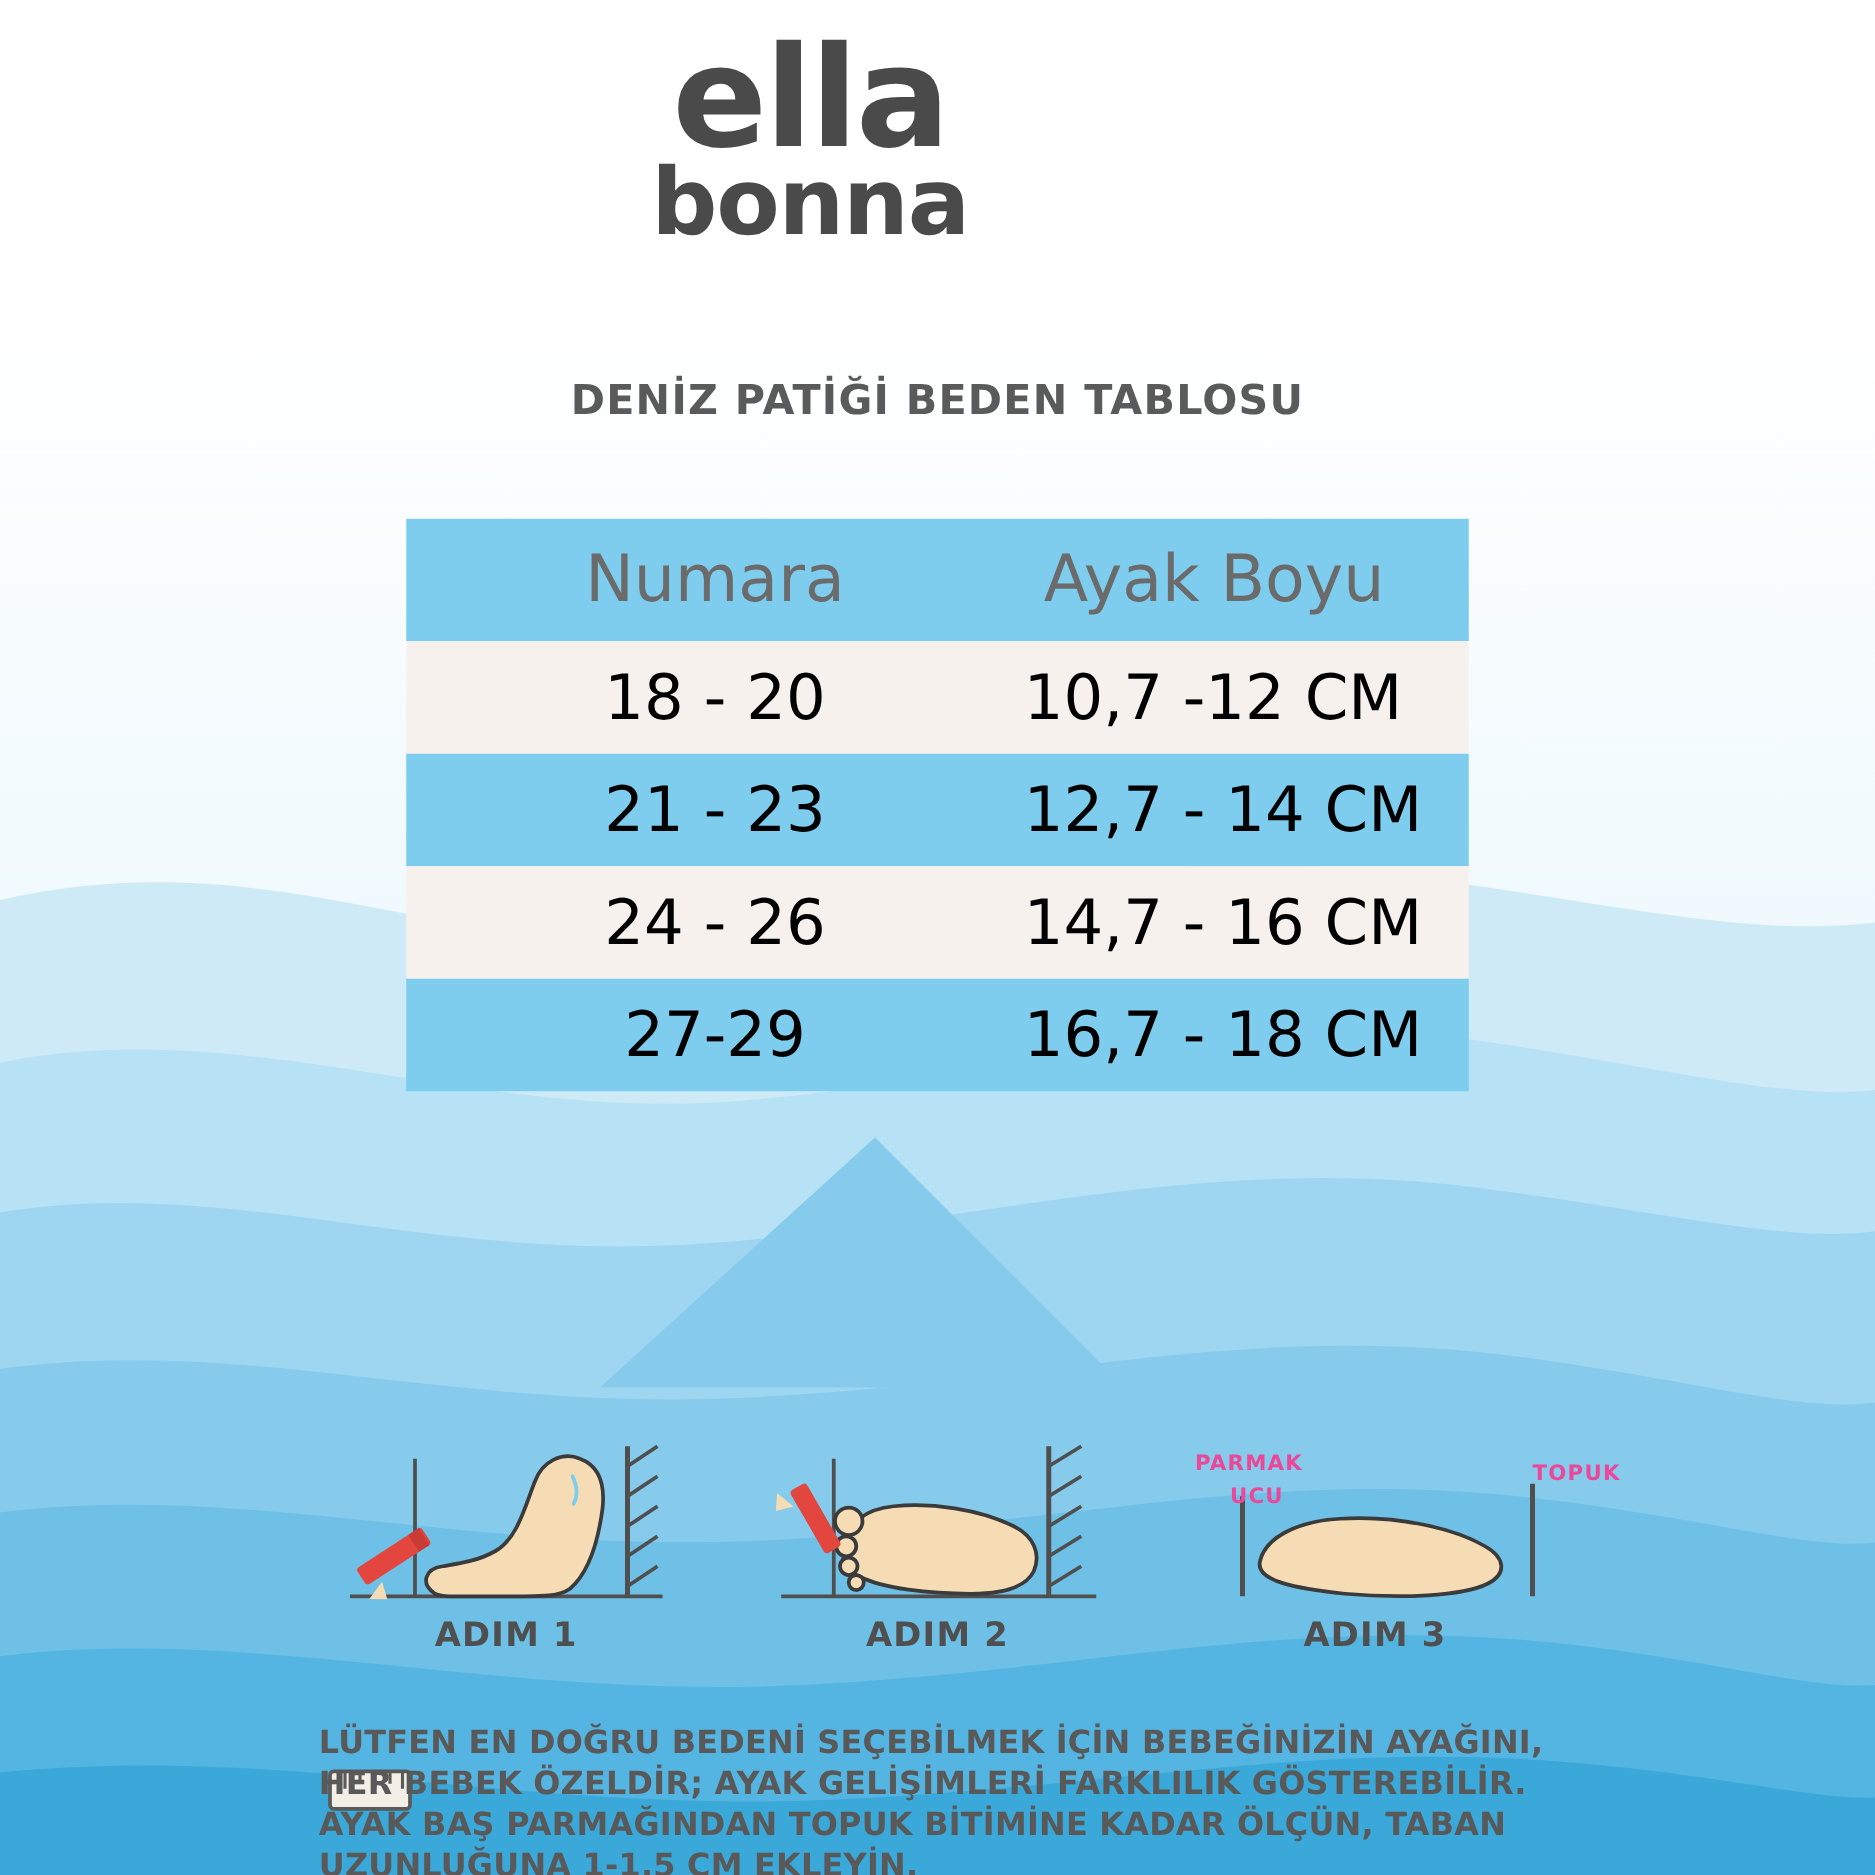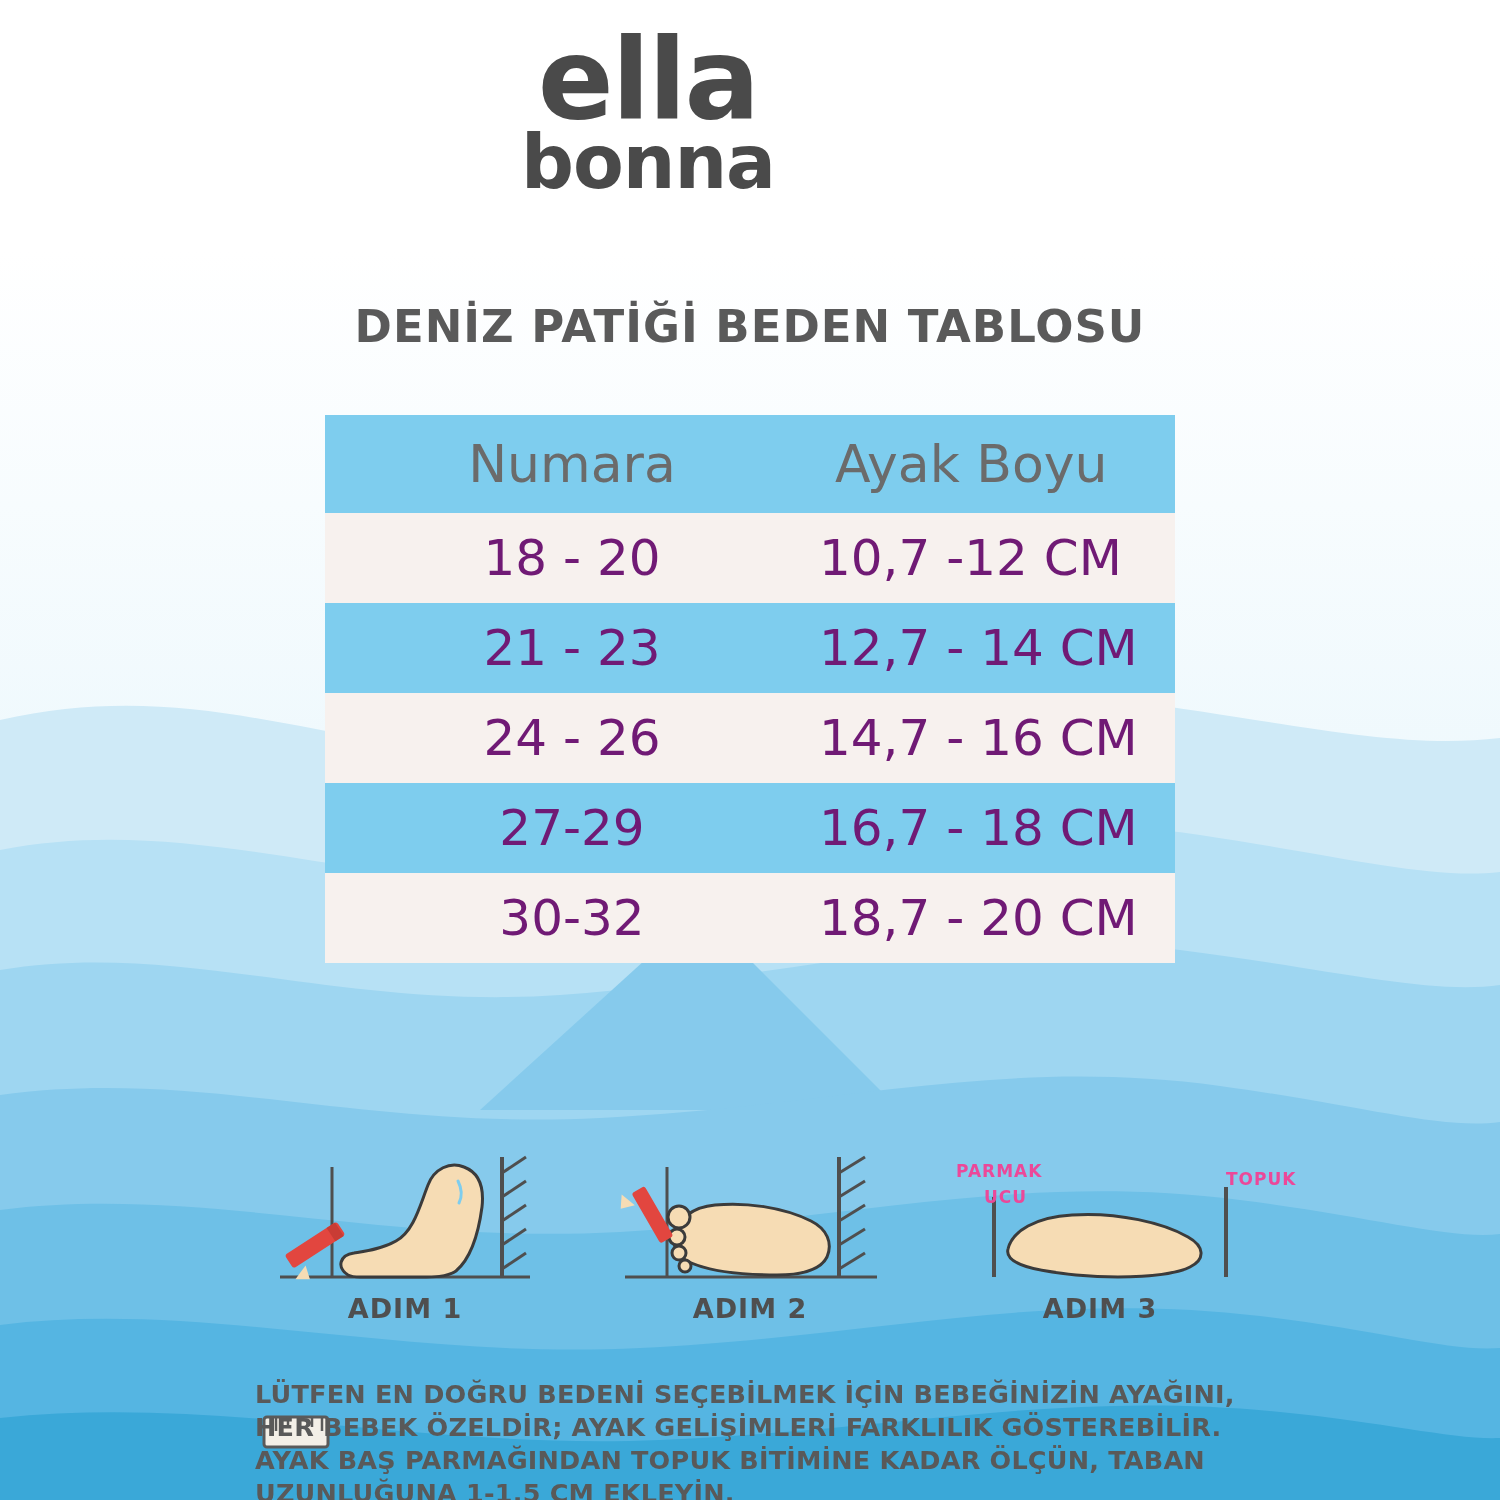--- a/index.html
+++ b/index.html
@@ -59,21 +59,21 @@
 
   
   #chart-title {
     position: absolute;
     top: 300px;
     left: 0;
     width: 1500px;
     text-align: center;
     font-family: "DejaVu Sans", sans-serif;
     font-weight: bold;
-    font-size: 45px;
+    font-size: 33px;
     letter-spacing: 1px;
     color: #5a5a5a;
   }
 
   
   #size-table {
     position: absolute;
     left: 325px;
     top: 415px;
     width: 850px;
@@ -97,21 +97,21 @@
     font-weight: normal;
   }
   .row-head .cell-len { padding-left: 52px; }
 
   .row-body { height: 90px; }
   .row-body.light { background: #f7f1ee; }
   .row-body.blue { background: #7ecdee; justify-content: space-between; }
   .row-body .cell-num, .row-body .cell-len {
     font-size: 50px;
     line-height: 90px;
-    color: #701a75;
+    color: #000000;
   }
 
   
   #steps {
     position: absolute;
     left: 0;
     top: 1145px;
     width: 1500px;
     height: 200px;
   }
@@ -222,24 +222,20 @@
     <div class="tbl-row row-body light">
       <div class="cell-num">24 - 26</div>
       <div class="cell-len">14,7 - 16  CM</div>
     </div>
 
     <div class="tbl-row row-body blue">
       <div class="cell-num">27-29</div>
       <div class="cell-len">16,7 - 18  CM</div>
     </div>
 
-    <div class="tbl-row row-body light">
-      <div class="cell-num">30-32</div>
-      <div class="cell-len">18,7 - 20  CM</div>
-    </div>
   </div>
 
   <div id="steps">
 
     <div class="step" id="step1">
       <svg width="270" height="150" viewBox="0 0 270 150" xmlns="http://www.w3.org/2000/svg">
 
         <line x1="10" y1="132" x2="260" y2="132" stroke="#4f4f4f" stroke-width="3"></line>
 
         <line x1="62" y1="22" x2="62" y2="132" stroke="#4f4f4f" stroke-width="3"></line>

